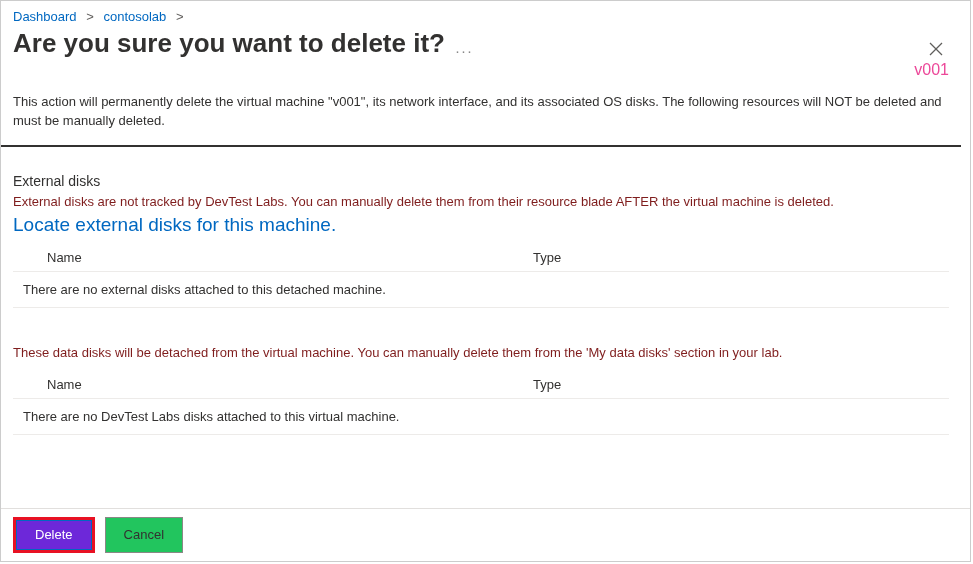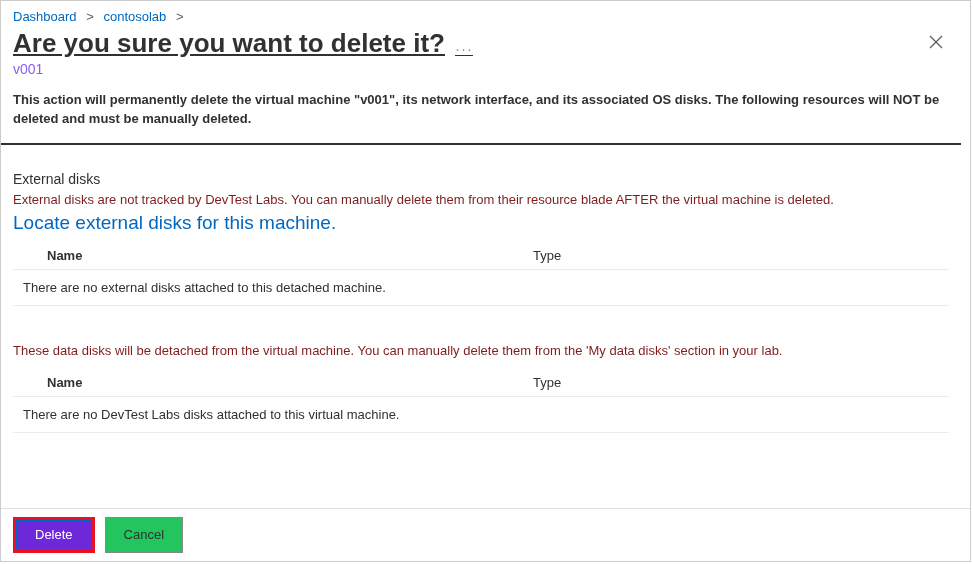--- a/index.html
+++ b/index.html
@@ -1,34 +1,34 @@
 <!DOCTYPE html>
 <html><head>
   <meta charset="utf-8">
   <style>
     * { box-sizing: border-box; margin: 0; padding: 0; }
     html, body { width: 973px; height: 564px; font-family: "Segoe UI", Arial, sans-serif; font-size: 13px; color: #323130; background: #fff; }
     .frame { border: 1px solid #ccc; width: 971px; height: 562px; position: relative; padding: 0 9px 0 0; overflow: hidden; }
     .breadcrumb { padding: 8px 12px 0 12px; font-size: 13px; color: #605e5c; }
     .breadcrumb a { color: #0068c1; text-decoration: none; cursor: pointer; }
     .breadcrumb .sep { color: #605e5c; margin: 0 6px; }
-    .header-row { display: flex; align-items: flex-start; padding: 4px 12px 0 12px; text-decoration: underline; }
+    .header-row { display: flex; align-items: flex-end; padding: 4px 12px 0 12px; }
     .page-title { font-size: 26px; font-weight: 600; color: #323130; line-height: 1.2; }
     .dots { font-size: 15px; color: #888; margin-left: 10px; margin-top: 12px; cursor: pointer; letter-spacing: 1px; }
     .close-x { margin-left: auto; font-size: 18px; color: #605e5c; cursor: pointer; padding: 6px 6px 0 0; line-height: 1; font-weight: 300; }
-    .subtitle { font-size: 14px; color: #8b5cf6; padding: 0 12px 14px 12px; margin-top: 2px; }
-    .description { padding: 0 12px 14px 12px; font-size: 13px; color: #323130; line-height: 1.45; font-weight: bold; }
+    .subtitle { font-size: 16px; color: #ec4899; padding: 0 12px 14px 12px; margin-top: 2px; text-align: right; }
+    .description { padding: 0 12px 14px 12px; font-size: 13px; color: #323130; line-height: 1.45; }
     hr.rule { border: none; border-top: 2px solid #323130; margin: 0 0 26px 0; }
     .section { padding: 0 12px 0 12px; }
     .section-heading { font-size: 14px; color: #323130; margin-bottom: 4px; }
     .section-desc { font-size: 13px; color: #7f1d1d; margin-bottom: 2px; line-height: 1.45; }
     .link { color: #0068c1; text-decoration: none; cursor: pointer; font-size: 19px; }
     .table { width: 100%; margin-top: 8px; border-collapse: collapse; }
     .table-head { display: flex; padding: 6px 0 6px 34px; border-bottom: 1px solid #edebe9; }
-    .col-name { flex: 0 0 486px; font-weight: 700; font-size: 13px; }
+    .col-name { flex: 0 0 486px; font-weight: 400; font-size: 13px; }
     .col-type { flex: 1; font-weight: 400; font-size: 13px; }
     .table-empty { padding: 10px 0 10px 10px; border-bottom: 1px solid #edebe9; color: #323130; font-size: 13px; }
     .spacer { height: 36px; }
     .footer-bar { position: absolute; left: 0; right: 0; bottom: 0; border-top: 1px solid #e1dfdd; padding: 8px 12px; display: flex; gap: 10px; background:#fff; }
     .btn { font-size: 13px; padding: 5px 18px; cursor: pointer; border: 1px solid #8a8886; background: #22c55e; color: #323130; line-height: 18px; }
     .btn-primary { background: #6d28d9; color: #fff; border: 1px solid #0068c1; }
     .highlight-box { border: 3px solid #e81123; padding: 0px; display: inline-block; }
     .highlight-box .btn { margin:0; }
   </style>
 </head>

